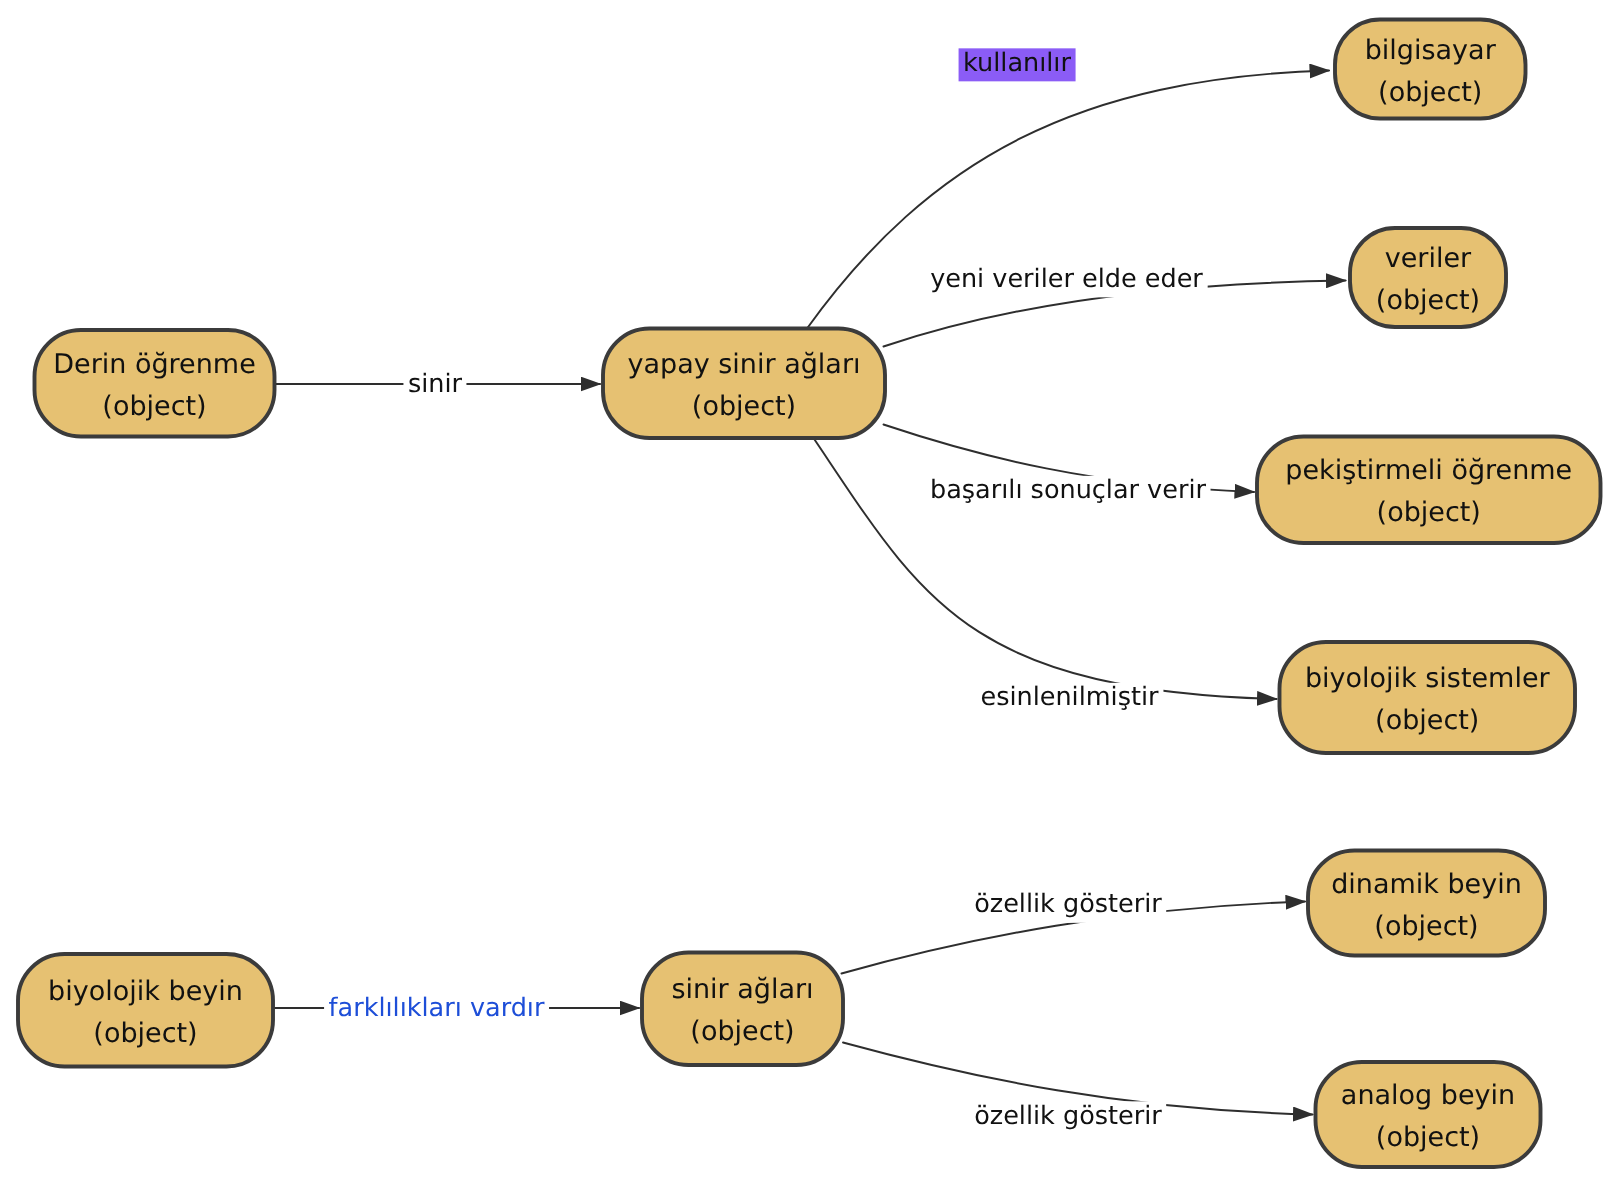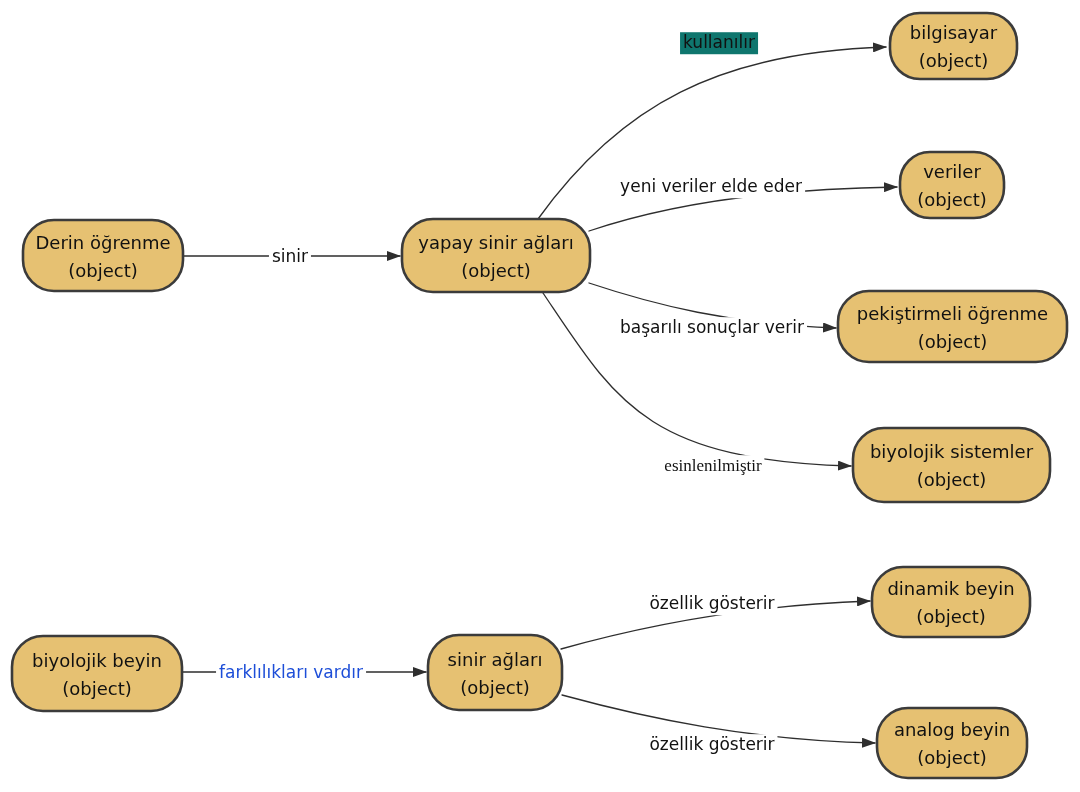--- a/index.html
+++ b/index.html
@@ -120,21 +120,21 @@
         </g>
         <g>
           <rect x="877" y="708" width="150" height="70" rx="31" ry="31" class="node-rect" fill="#e6c172" stroke="#3b3b3b"></rect>
           <text x="952" y="736" text-anchor="middle" class="node-label" fill="#111111">analog beyin</text>
           <text x="952" y="764" text-anchor="middle" class="node-sublabel" fill="#111111">(object)</text>
         </g>
       </g>
   </svg>
   <div id="edge-labels">
       <span class="edge-label" style="left: 290px; top: 257px; background: rgb(255, 255, 255); color: rgb(17, 17, 17);">sinir</span>
-      <span class="edge-label" style="left: 719px; top: 43px; background: #0f766e; color: rgb(17, 17, 17); text-align: right;">kullanılır</span>
+      <span class="edge-label" style="left: 678px; top: 43px; background: #8b5cf6; color: rgb(17, 17, 17); text-align: right;">kullanılır</span>
       <span class="edge-label" style="left: 711px; top: 187px; background: rgb(255, 255, 255); color: rgb(17, 17, 17);">yeni veriler elde eder</span>
       <span class="edge-label" style="left: 712px; top: 328px; background: rgb(255, 255, 255); color: rgb(17, 17, 17);">başarılı sonuçlar verir</span>
-      <span class="edge-label" style="left: 713px; top: 466px; background: rgb(255, 255, 255); color: rgb(17, 17, 17); font-family: Liberation Serif, serif;">esinlenilmiştir</span>
+      <span class="edge-label" style="left: 713px; top: 466px; background: rgb(255, 255, 255); color: rgb(17, 17, 17);">esinlenilmiştir</span>
       <span class="edge-label" style="left: 291px; top: 673px; background: rgb(255, 255, 255); color: #1d4ed8;">farklılıkları vardır</span>
       <span class="edge-label" style="left: 712px; top: 604px; background: rgb(255, 255, 255); color: rgb(17, 17, 17);">özellik gösterir</span>
       <span class="edge-label" style="left: 712px; top: 745px; background: rgb(255, 255, 255); color: rgb(17, 17, 17);">özellik gösterir</span>
     </div>
 </div>
 
 </body></html>

